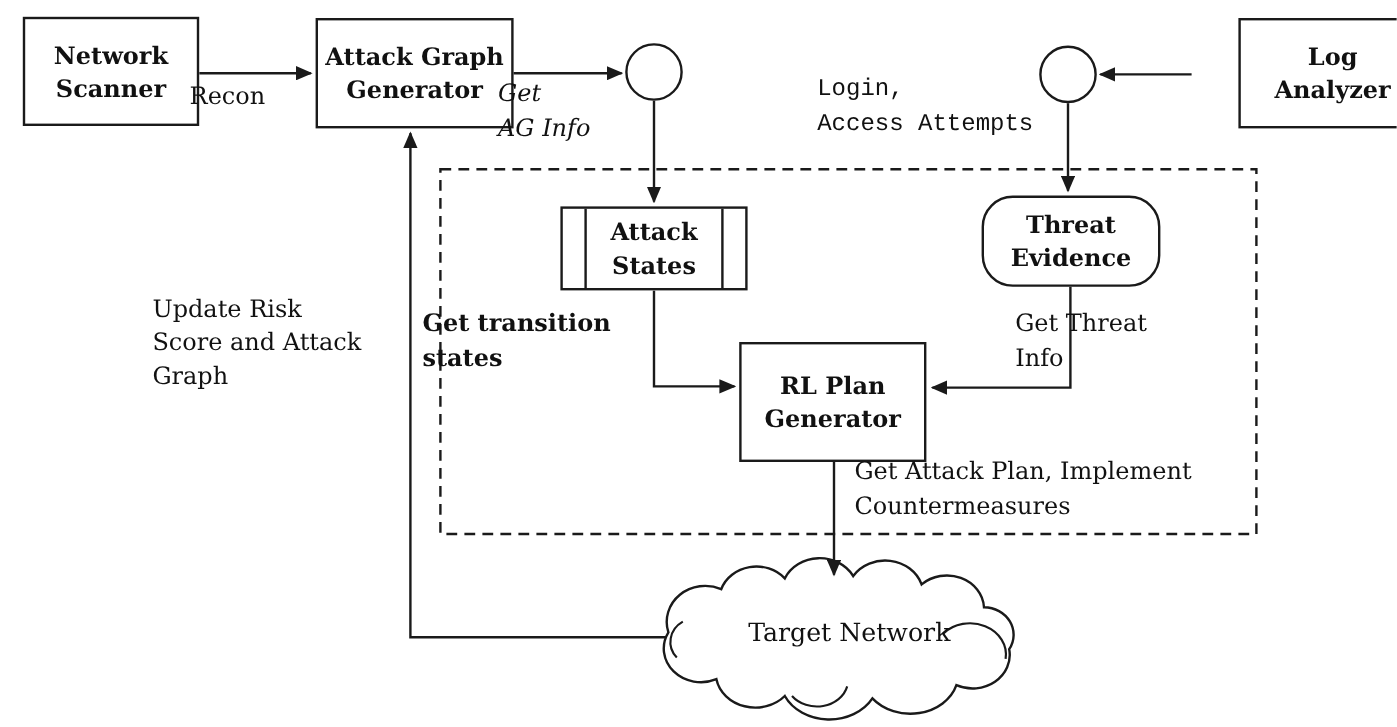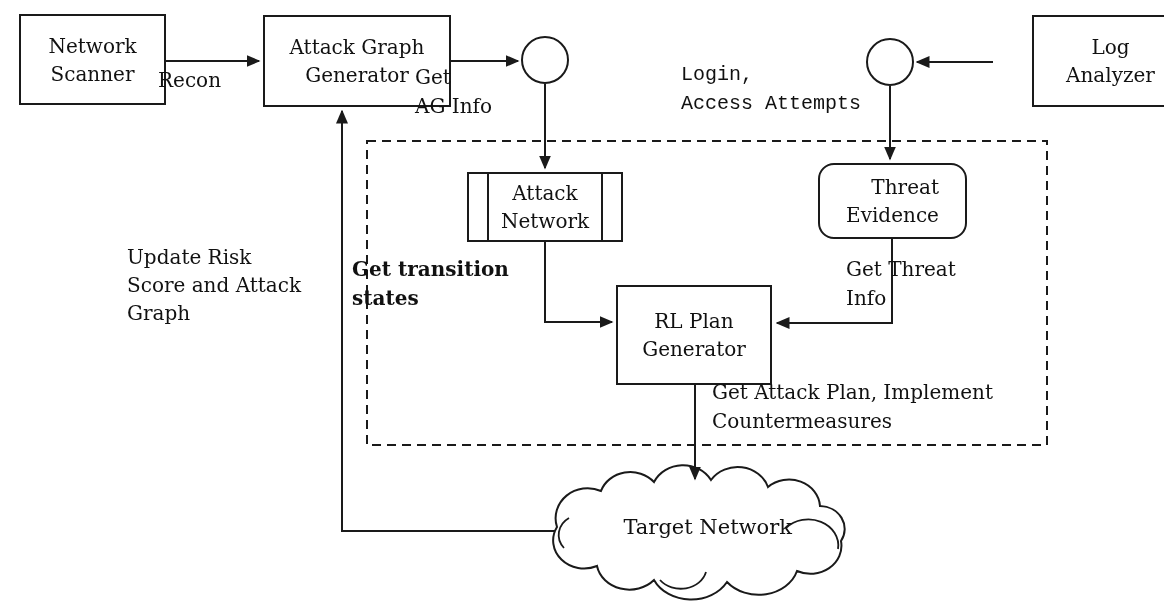--- a/index.html
+++ b/index.html
@@ -23,28 +23,28 @@
     border: 2px solid #1a1a1a;
     background: #ffffff;
     display: flex;
     align-items: center;
     justify-content: center;
     text-align: center;
     font-size: 20px;
     line-height: 28px;
     white-space: pre-line;
   }
-  .node.rounded { border-radius: 16px; text-align: right; }
+  .node.rounded { border-radius: 26px; }
   .inner-line {
     position: absolute;
     top: 0; bottom: 0;
     width: 2px;
     background: #1a1a1a;
   }
-  .node-text { white-space: pre-line; }
+  .node-text { white-space: pre-line; font-weight: bold; }
   .label {
     position: absolute;
     text-align: left;
     font-size: 20px;
     line-height: 29px;
     white-space: pre-line;
   }
   .cloud-label {
     position: absolute;
     left: 588px; top: 515px;
@@ -104,50 +104,50 @@
     <path d="M 660 580 A 26 22 0 0 0 706 572" fill="none" stroke="#1a1a1a" stroke-width="1.8"></path>
 
     <line x1="695" y1="361" x2="695" y2="479" stroke="#1a1a1a" stroke-width="2" marker-end="url(#arrow)"></line>
   </svg>
 
   <div class="node" style="left:19px; top:14px; width:147px; height:91px;">
     <span class="node-text">Network
 Scanner</span>
   </div>
 
-  <div class="node" style="left:263px; top:15px; width:188px; height:92px;">
+  <div class="node" style="left:263px; top:15px; width:165px; height:92px;">
     <span class="node-text">Attack Graph
 Generator</span>
   </div>
 
   <div class="node" style="left:993px; top:15px; width:157px; height:92px;margin-left:39px;">
     <span class="node-text">Log
 Analyzer</span>
   </div>
 
   <div class="node" style="left:467px; top:172px; width:156px; height:70px;">
     <div class="inner-line" style="left:18px;"></div>
     <div class="inner-line" style="right:18px;"></div>
     <span class="node-text">Attack
-Network</span>
+States</span>
   </div>
 
   <div class="node rounded" style="left:818px; top:163px; width:149px; height:76px;">
     <span class="node-text">Threat
 Evidence</span>
   </div>
 
   <div class="node" style="left:616px; top:285px; width:156px; height:100px;">
     <span class="node-text">RL Plan
 Generator</span>
   </div>
 
   <div class="label" style="left:158px; top:66px; width:124px;">Recon</div>
 
-  <div class="label" style="left:415px; top:63px; width:120px;">Get
+  <div class="label" style="left:415px; top:63px; width:120px;font-style:italic;">Get
 AG Info</div>
 
   <div class="label" style="left:681px; top:60px; width:220px;font-family:Liberation Mono, monospace;">Login,
 Access Attempts</div>
 
   <div class="label" style="left:352px; top:255px; width:220px;font-weight:bold;">Get transition
 states</div>
 
   <div class="label" style="left:846px; top:255px; width:220px;">Get Threat
 Info</div>

